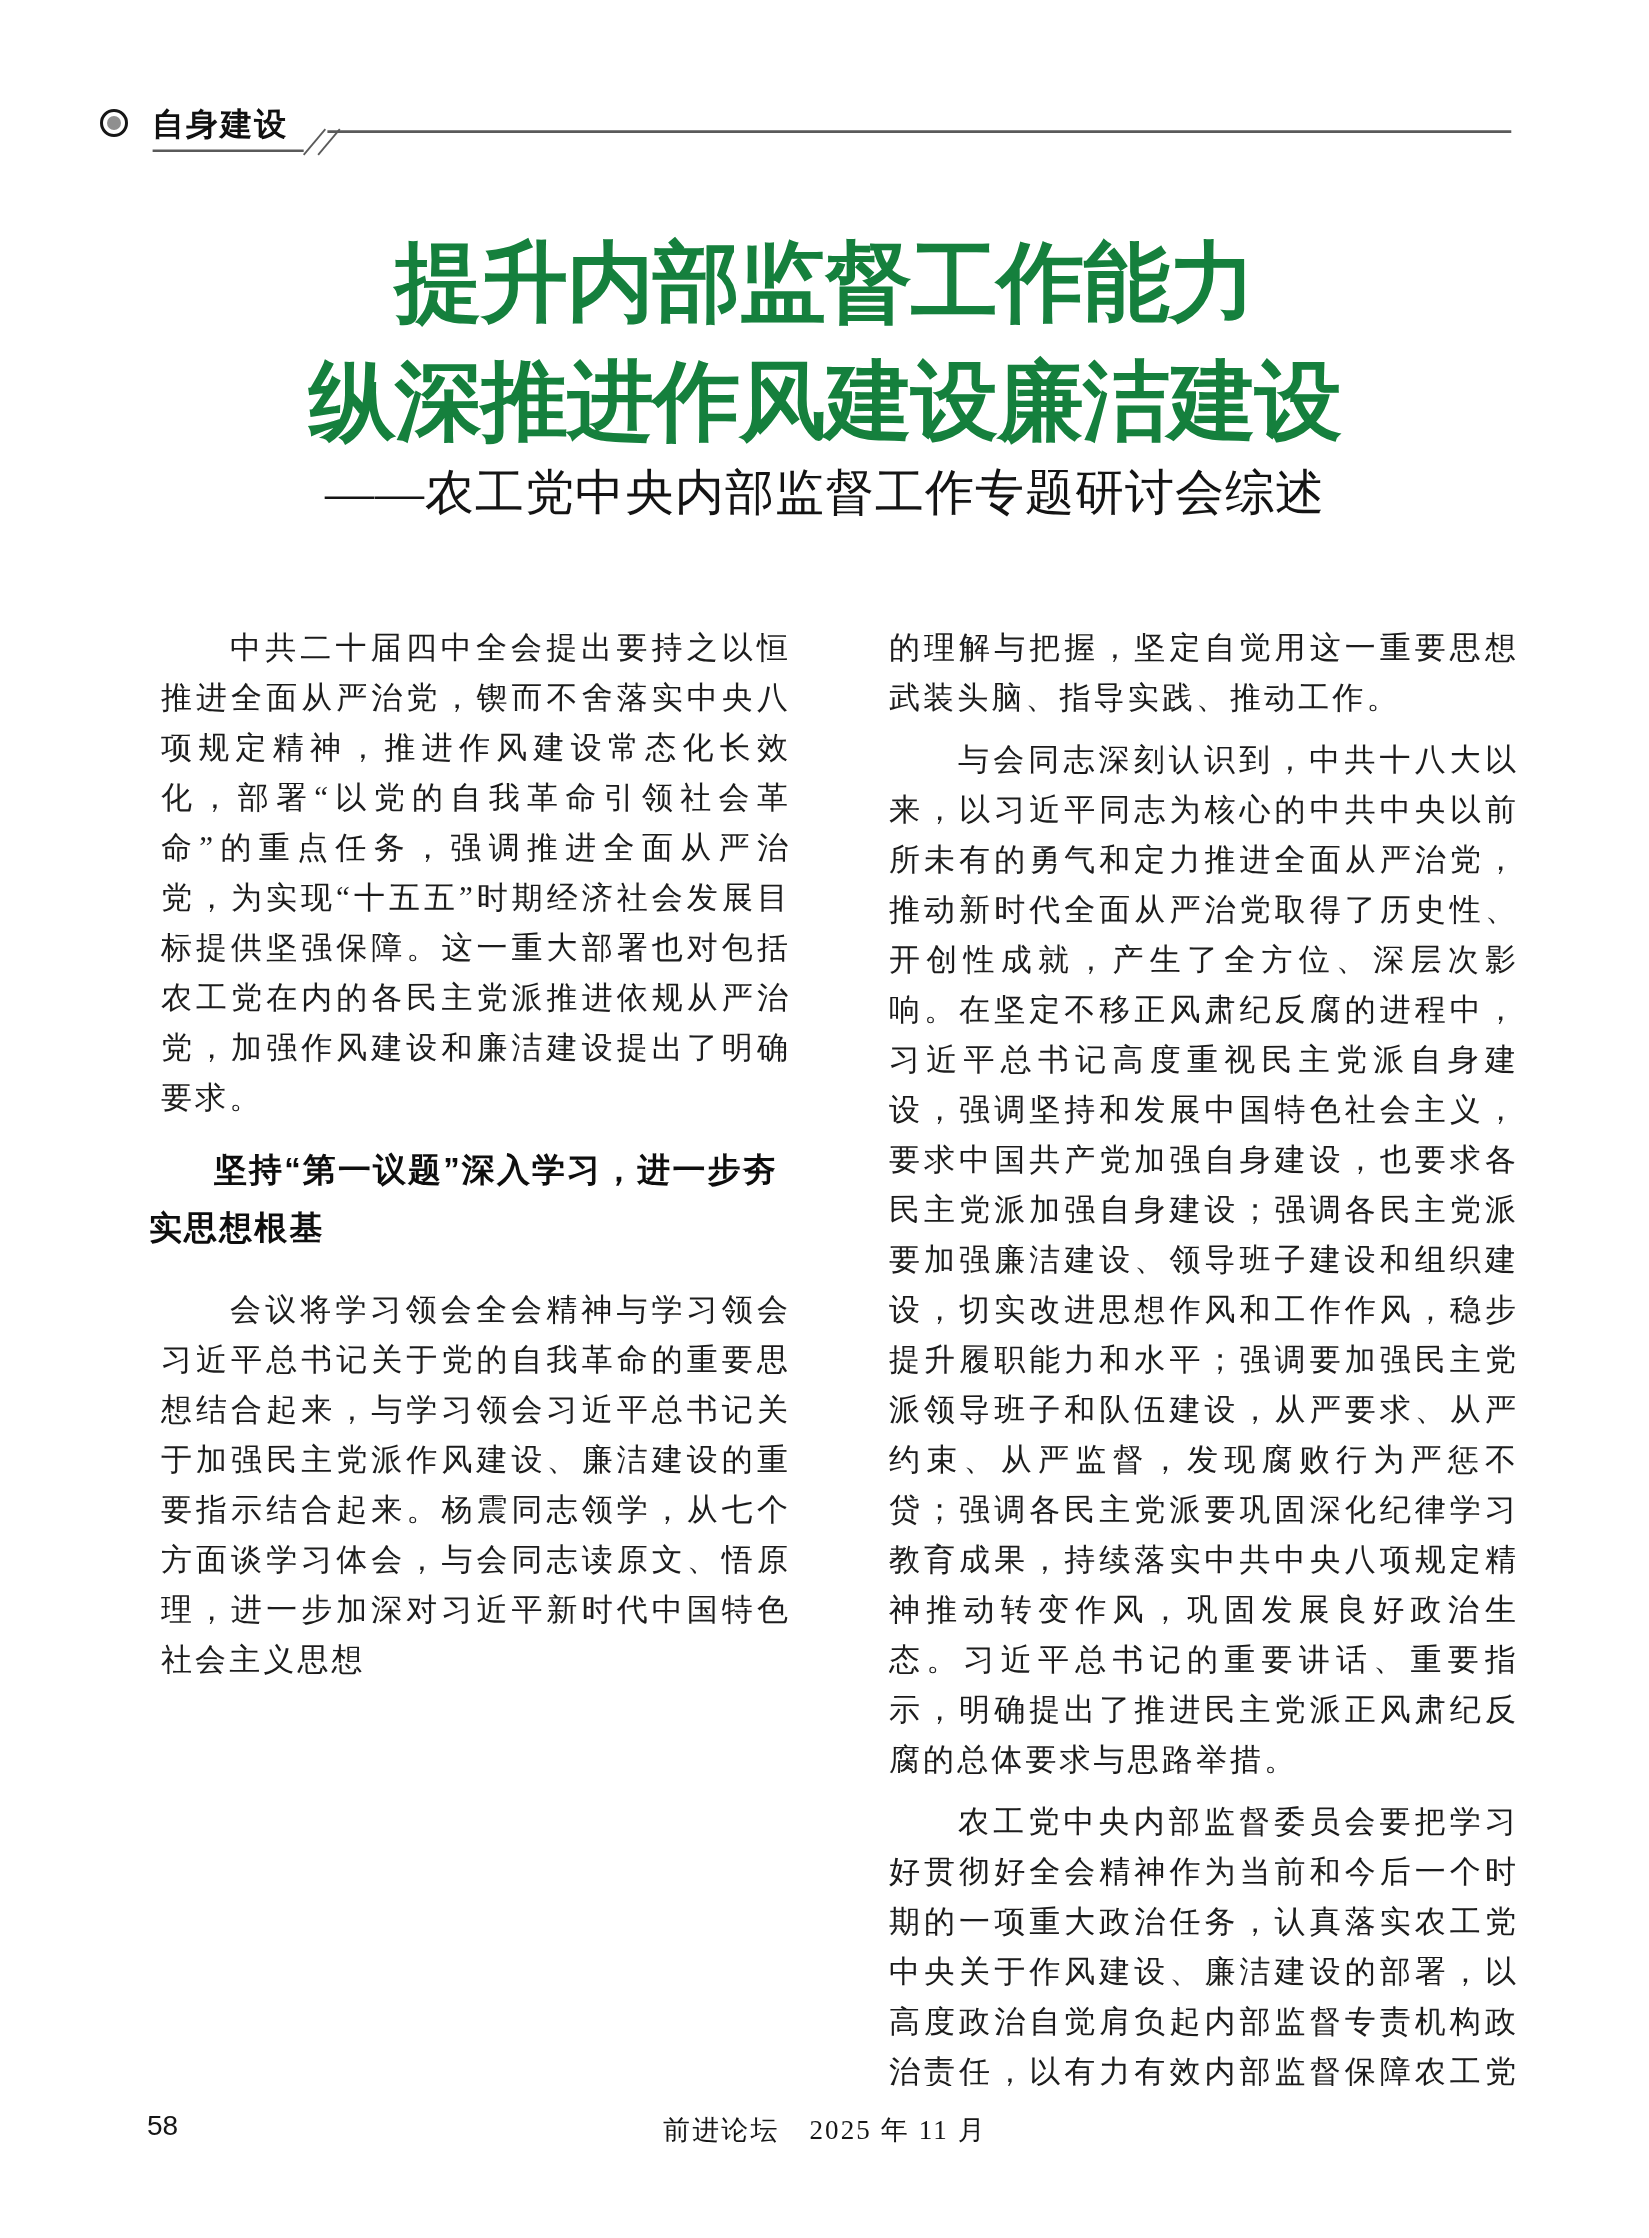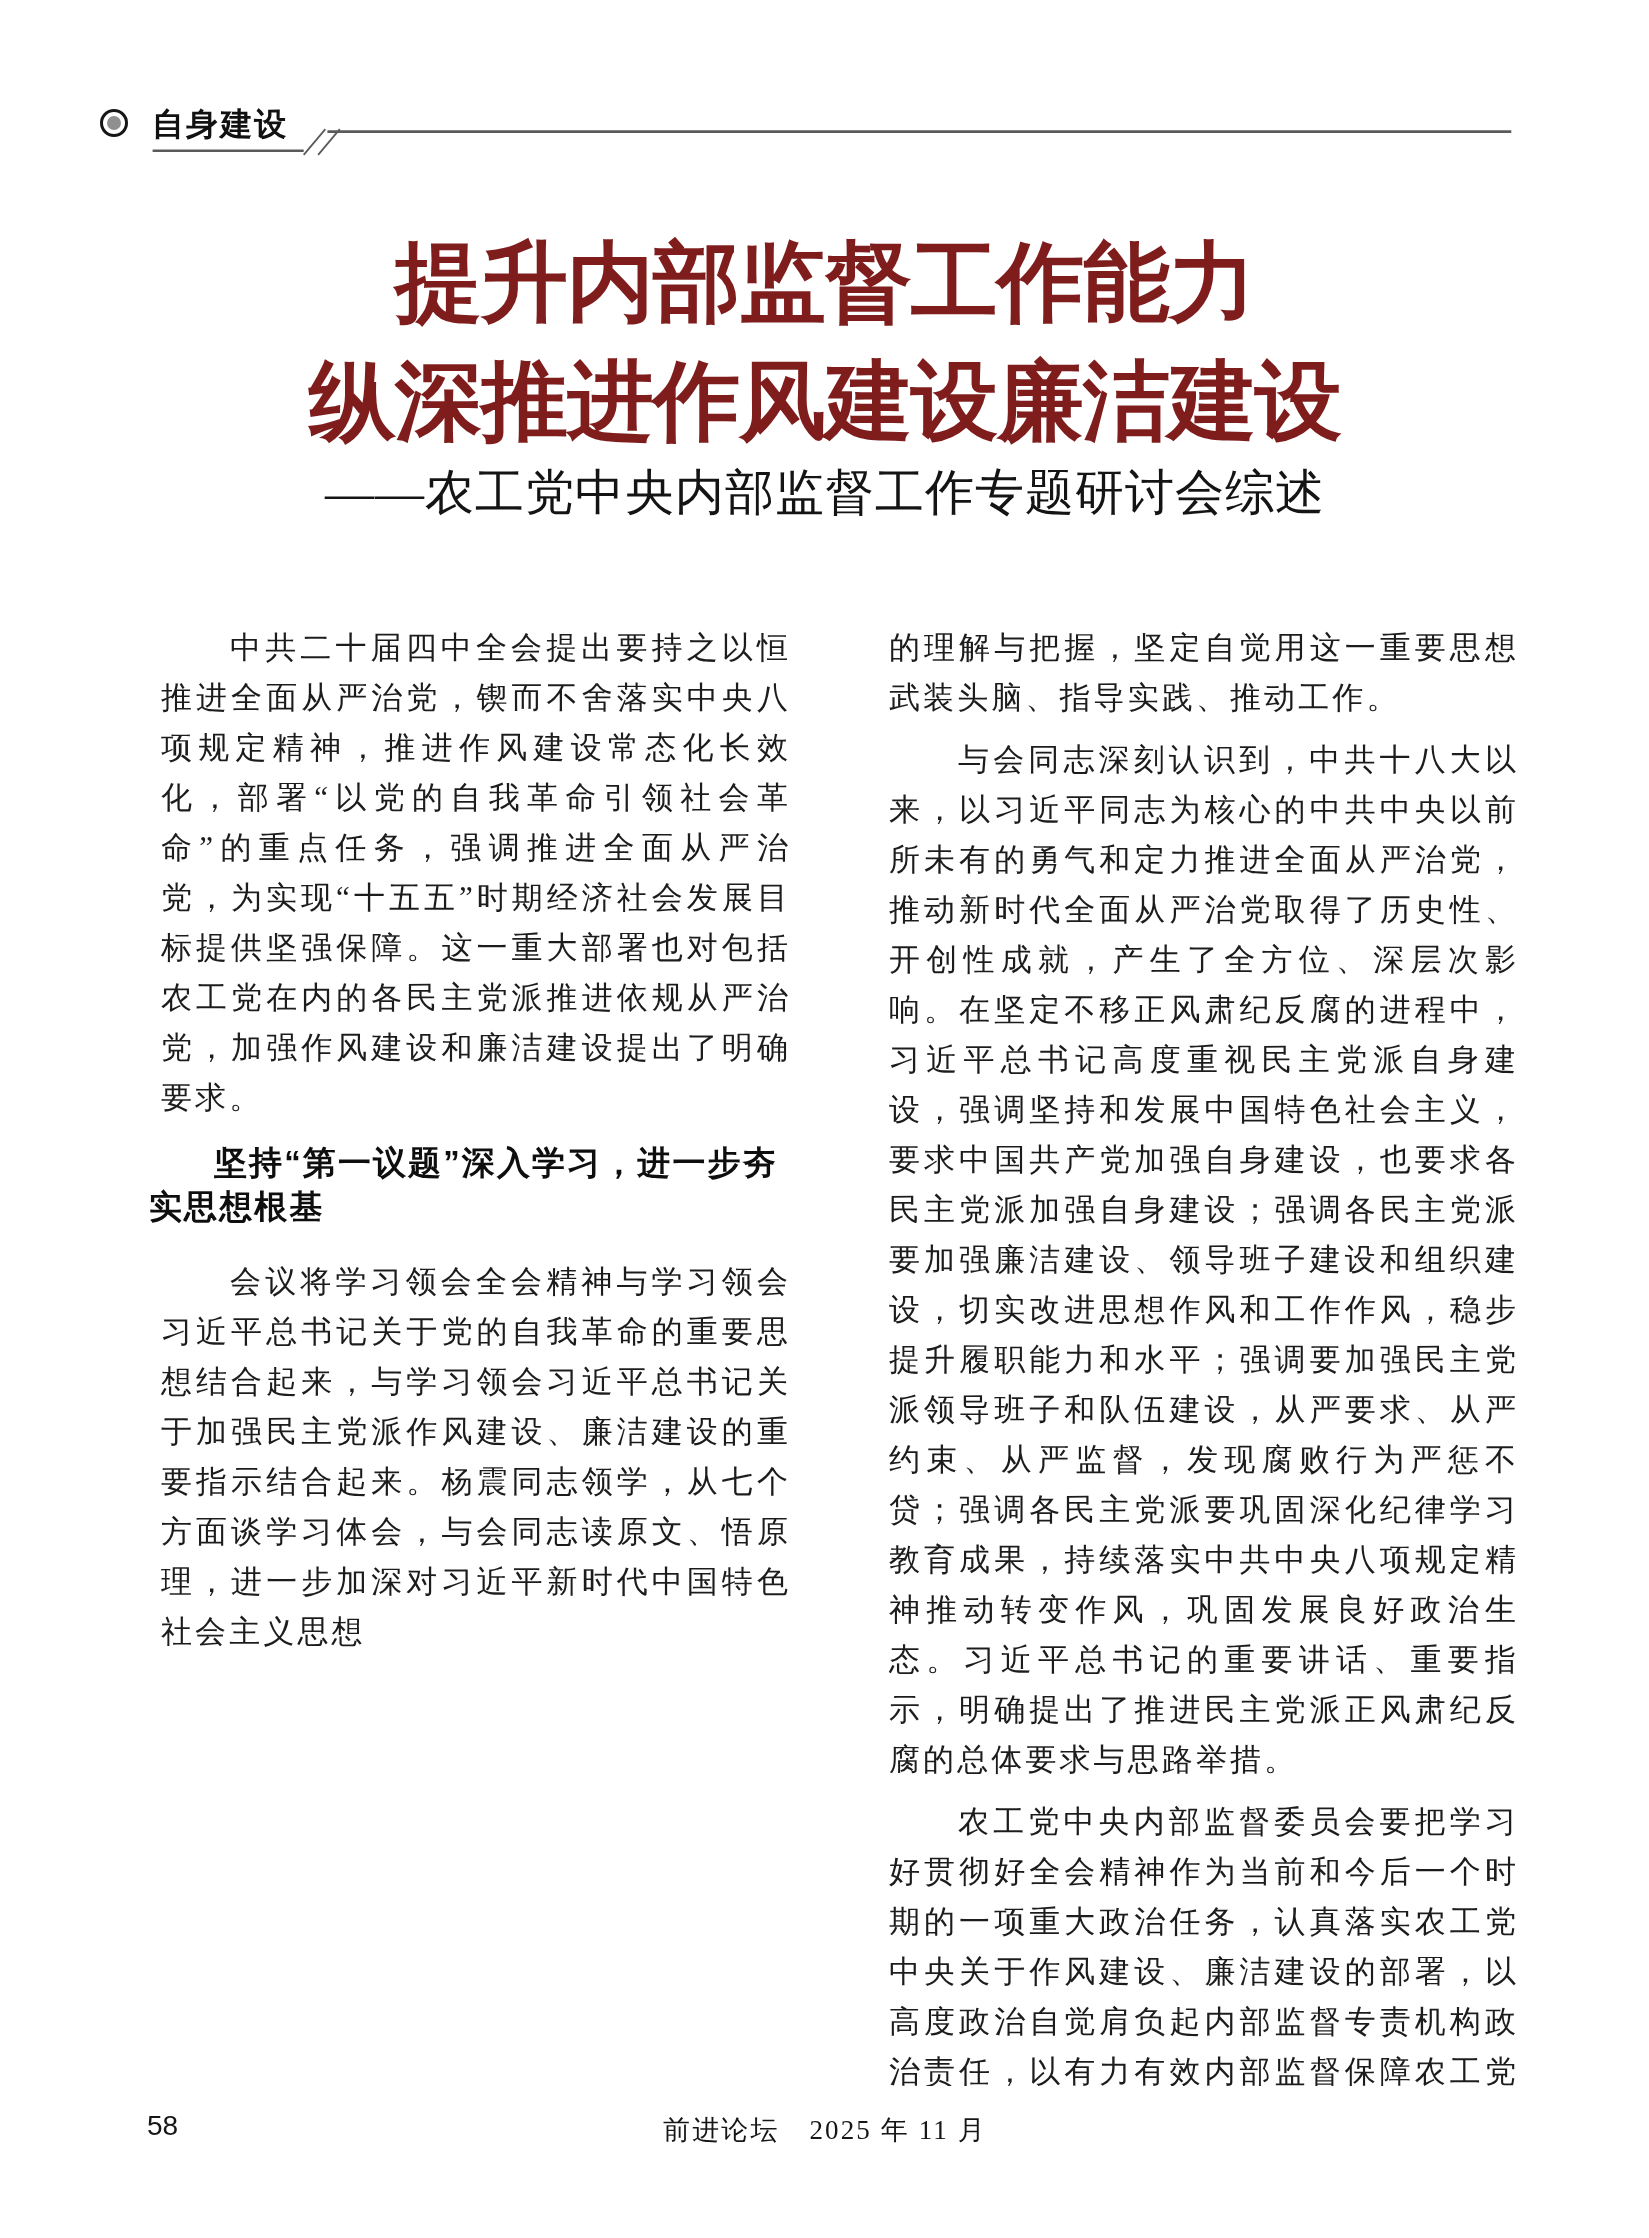--- a/index.html
+++ b/index.html
@@ -32,21 +32,21 @@
     color: #111;
   }
   .header-rule-svg { position: absolute; left: 119px; top: 115px; }
 
   
   .article-title {
     position: absolute; left: 0; top: 222px; width: 100%;
     text-align: center;
     font-family: "Liberation Sans", "DejaVu Sans", sans-serif;
     font-weight: 900; font-size: 87px; line-height: 119px;
-    color: #7f1d1d; letter-spacing: -1px;
+    color: #15803d; letter-spacing: -1px;
   }
   .article-subtitle {
     position: absolute; left: 0; top: 459px; width: 100%;
     text-align: center;
     font-size: 49px; line-height: 68px;
     color: #141414; letter-spacing: 1px;
   }
 
   
   .column {
@@ -57,21 +57,21 @@
     text-align: justify;
     color: #1c1c1c;
   }
   .column-left  { left: 149px; }
   .column-right { left: 877px; }
   .body-par { margin: 12px; text-indent: 69px; }
   .body-par.no-indent { text-indent: 0; }
   .section-heading {
     margin: 17.7px 0 28px 0;
     font-family: "Liberation Sans", "DejaVu Sans", sans-serif;
-    font-weight: 900; font-size: 33px; line-height: 44px;
+    font-weight: 900; font-size: 33px; line-height: 58px;
     letter-spacing: 2.1px; text-indent: 65px;
     color: #0e0e0e; text-align: left;
   }
 
   
   .page-footer {
     position: absolute; left: 0; top: 2108px; width: 100%; height: 42px;
   }
   .page-number {
     position: absolute; left: 147px; top: 2.1px;

